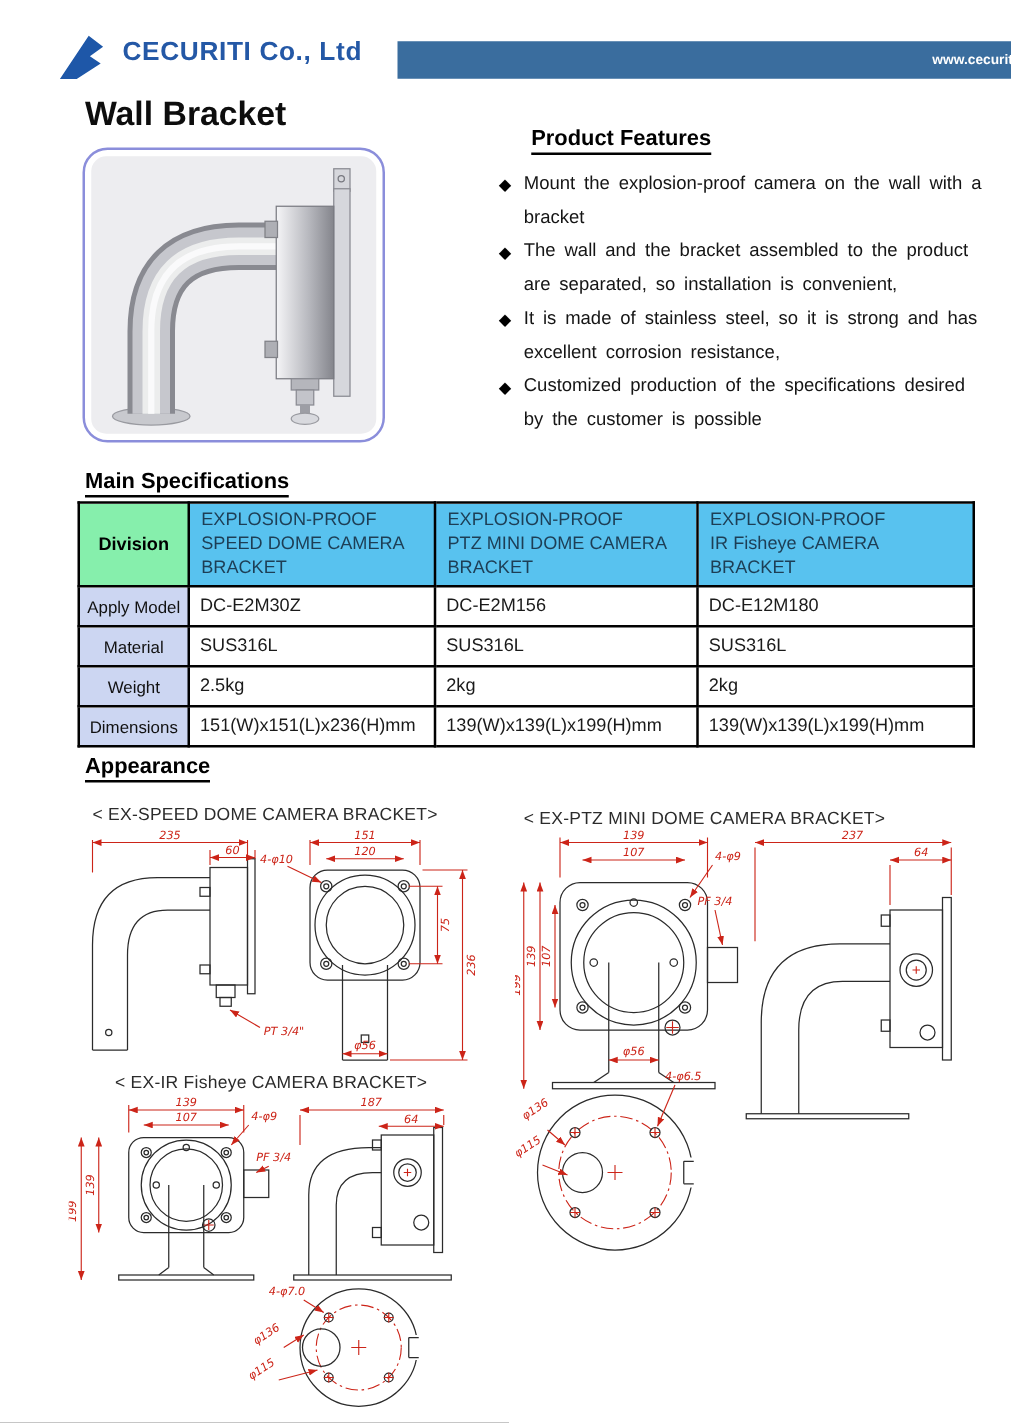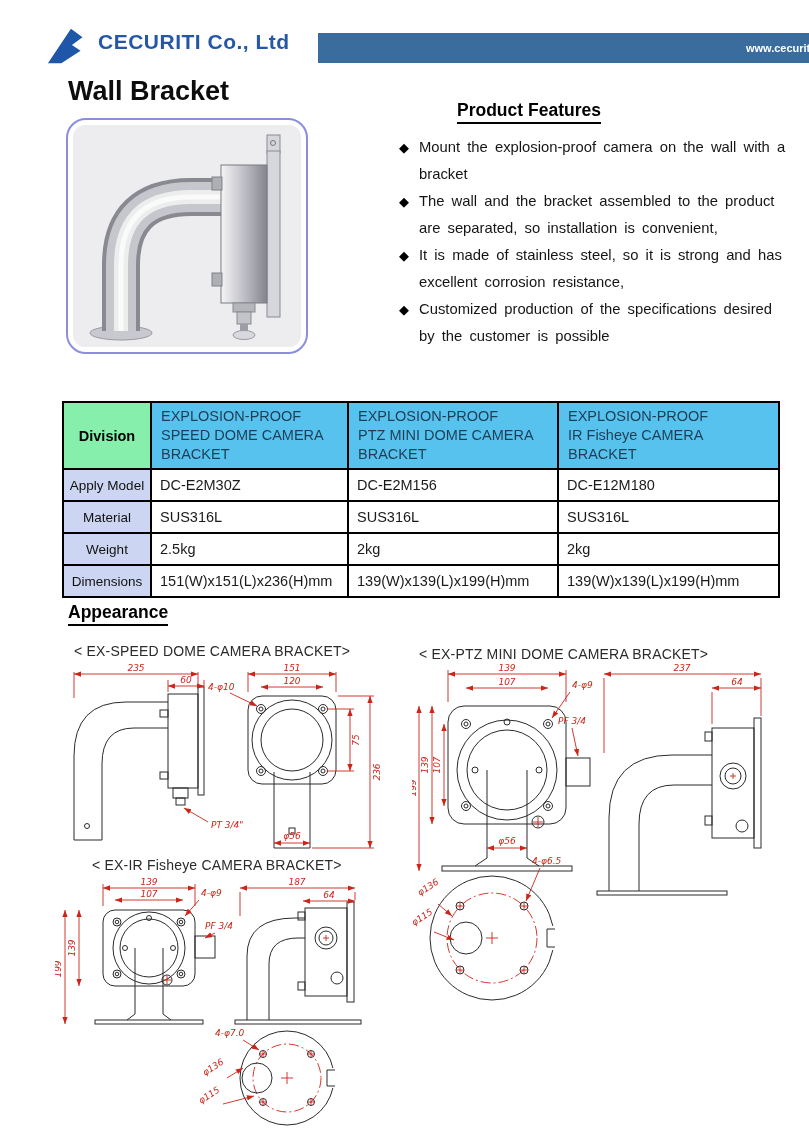--- a/index.html
+++ b/index.html
@@ -14,21 +14,21 @@
 
   .page-title{left:68px;top:76px;font-size:27px;font-weight:bold;color:#0d0d0d;letter-spacing:0px;}
 
   
   .photo{left:66px;top:118px;width:242px;height:236px;border:2.5px solid #8b8edb;border-radius:20px;
          box-sizing:border-box;padding:5px;background:#fff;}
   .photo-bg{width:100%;height:100%;background:#ededf0;border-radius:12px;overflow:hidden;}
 
   
   .h-underline{font-size:17.5px;font-weight:bold;color:#000;border-bottom:2px solid #000;padding-bottom:1px;}
-  .features-heading{left:425px;top:100px;margin-left:32px;}
+  .features-heading{left:425px;top:100px;}
   .specs-heading{left:68px;top:374px;}
   .appearance-heading{left:68px;top:602px;}
 
   
   .features-list{left:399px;top:134px;width:396px;}
   .feature{display:flex;}
   .feature .b{width:20px;flex:0 0 20px;font-size:13px;line-height:27px;color:#000;}
   .feature .t{font-size:14.8px;line-height:27px;color:#151515;word-spacing:3px;width:370px;}
 
   
@@ -111,20 +111,21 @@
     <div class="feature">
       <span class="b">◆</span>
       <span class="t">It is made of stainless steel, so it is strong and has excellent corrosion resistance,</span>
     </div>
     <div class="feature">
       <span class="b">◆</span>
       <span class="t">Customized production of the specifications desired by the customer is possible</span>
     </div>
   </div>
 
+  <div class="abs specs-heading h-underline">Main Specifications</div>
 
   <div class="abs spec-table">
     <table>
       <colgroup>
           <col style="width:88px">
           <col style="width:197px">
           <col style="width:210px">
           <col style="width:221px">
         </colgroup>
       <tbody>

